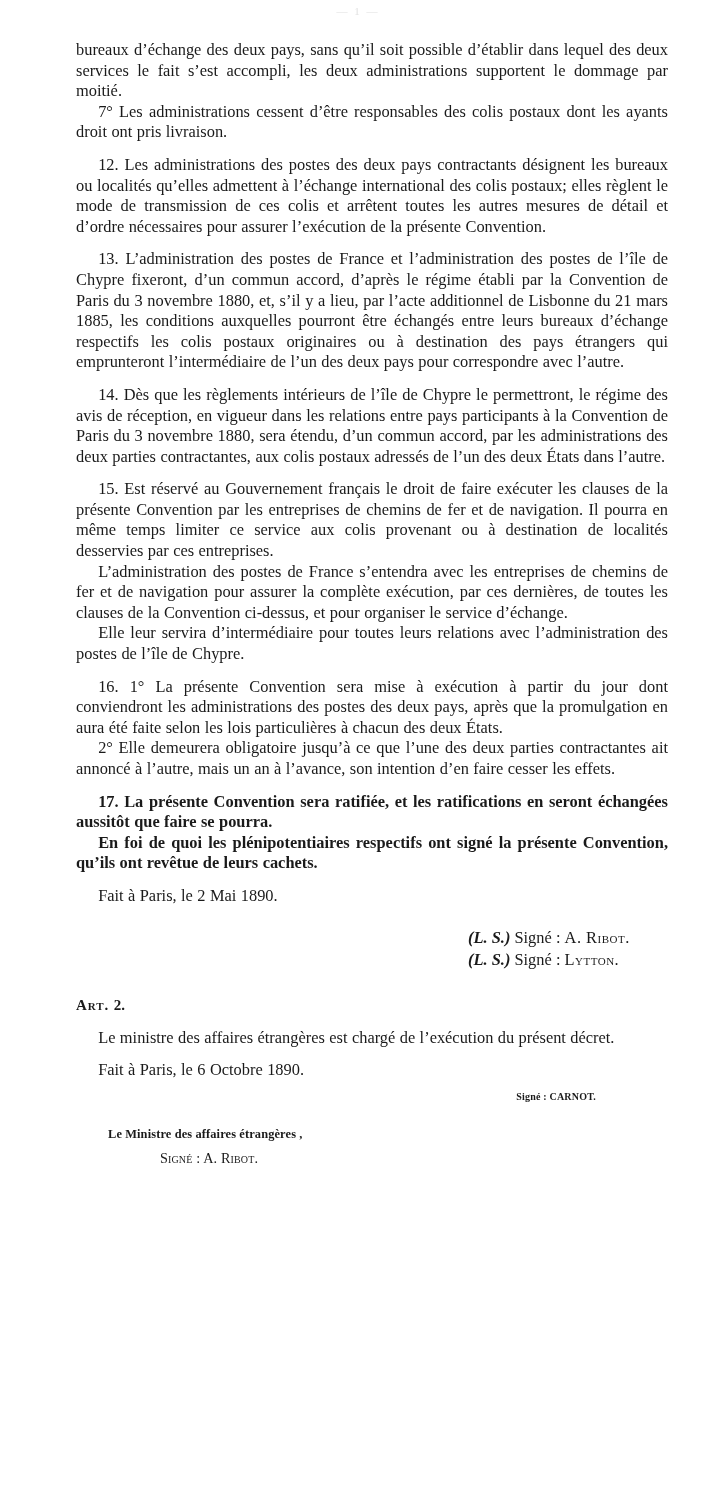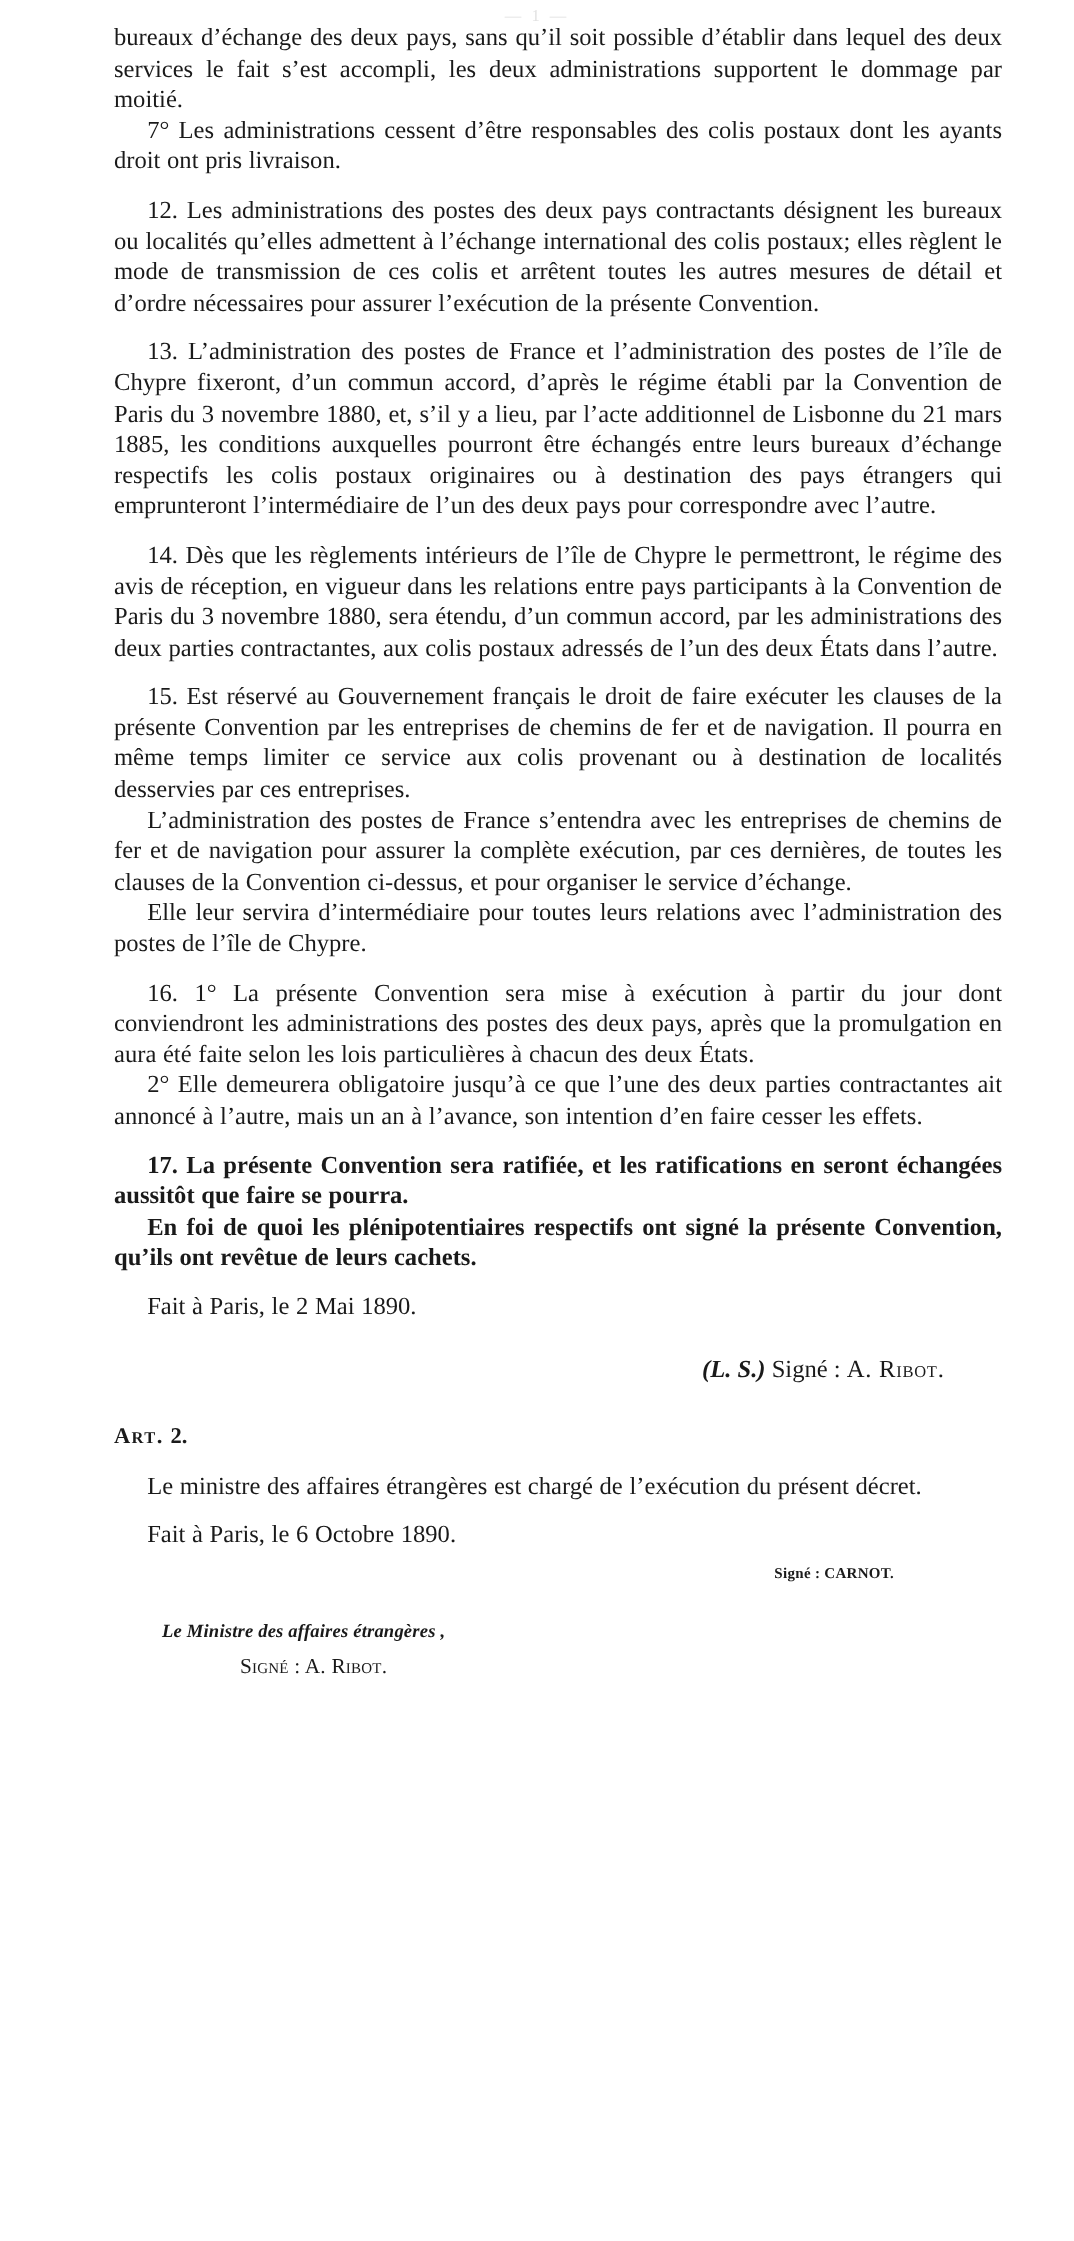--- a/index.html
+++ b/index.html
@@ -30,21 +30,21 @@
     font-size: 11px;
     letter-spacing: 2px;
     color: #e2e2e2;
     line-height: 10px;
     height: 14px;
     overflow: hidden;
   }
   .text-column {
     position: absolute;
     left: 76px;
-    top: 15px;
+    top: 40px;
     width: 592px;
   }
   p.para {
     margin: 0;
     font-size: 16.4px;
     line-height: 20.6px;
     text-align: justify;
     text-indent: 1.35em;
     hyphens: none;
     word-spacing: 0.02em;
@@ -102,21 +102,20 @@
     font-weight: 700;
     letter-spacing: 0.02em;
   }
   .footer-sig {
     margin-top: 22px;
     margin-left: 32px;
     font-size: 12.4px;
     line-height: 21px;
   }
   .footer-sig .minister-title {
-    font-style: italic;
     font-weight: 700;
     letter-spacing: 0.01em;
   }
   .footer-sig .minister-name {
     display: block;
     margin-left: 52px;
     margin-top: 3px;
     font-style: normal;
     font-weight: 400;
     font-size: 14.2px;
@@ -159,20 +158,25 @@
     <p class="para bolder">En foi de quoi les plénipotentiaires respectifs ont signé la présente Convention, qu’ils ont revêtue de leurs cachets.</p>
 
     <p class="para block-gap">Fait à Paris, le 2 Mai 1890.</p>
 
     <div class="sig-block">
       <div class="sig-line">
         <span class="ls">(L. S.)</span>
         <span>Signé :</span>
         <span class="smallcaps">A. Ribot.</span>
       </div>
+      <div class="sig-line">
+        <span class="ls">(L. S.)</span>
+        <span>Signé :</span>
+        <span class="smallcaps">Lytton.</span>
+      </div>
     </div>
 
     <div class="art-heading">
       <span>Art.</span>
       <span class="art-num">2.</span>
     </div>
 
     <div class="gap-md"></div>
 
     <p class="para">Le ministre des affaires étrangères est chargé de l’exécution du présent décret.</p>

